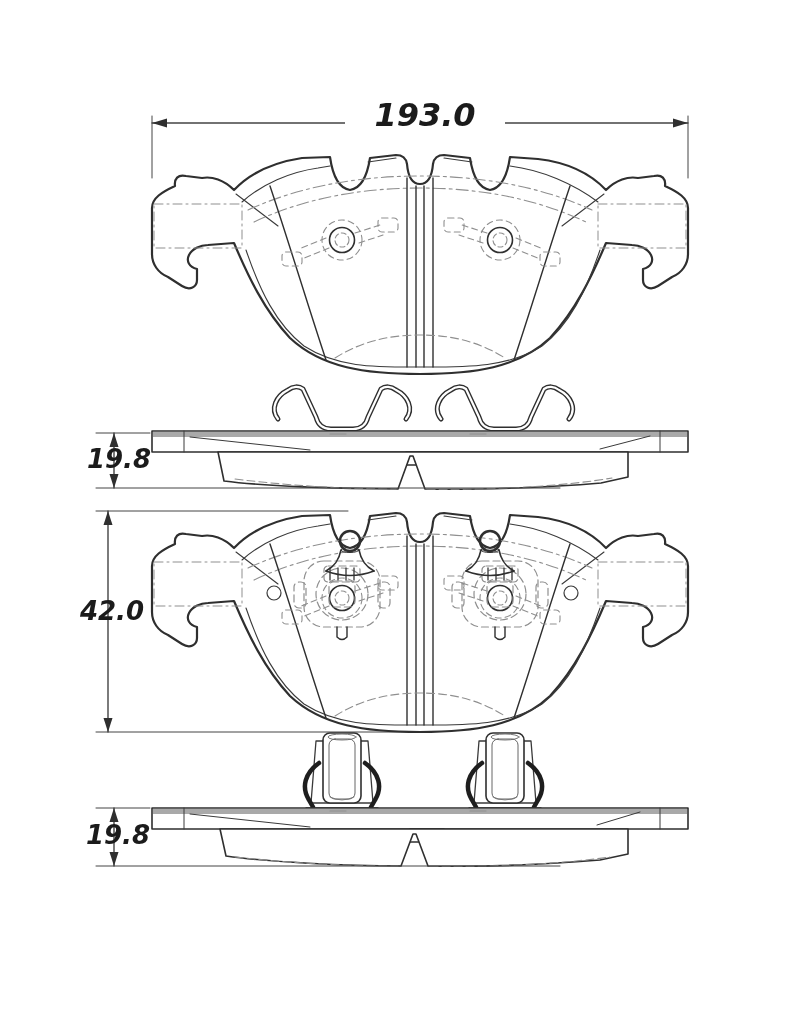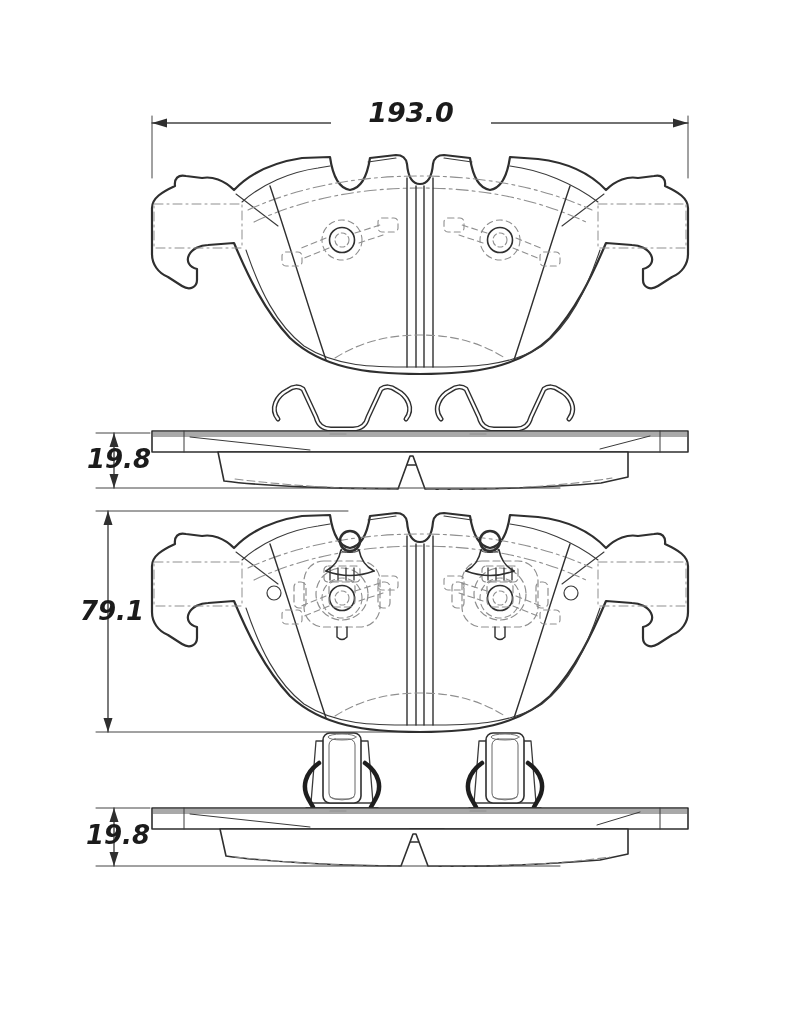--- a/index.html
+++ b/index.html
@@ -5,21 +5,21 @@
   html,body{margin:0;padding:0;background:#fff;}
   #stage{
     position:relative;width:800px;height:1033px;background:#ffffff;
     font-family:"DejaVu Sans", sans-serif;overflow:hidden;
   }
   #drawing{position:absolute;left:0;top:0;}
   .dim-label{
     position:absolute;text-align:center;font-weight:700;font-style:italic;
     color:#1b1b1b;line-height:1;user-select:none;
   }
-  .dim-w{left:331px;top:99px;width:160px;font-size:27px;background:#fff;}
+  .dim-w{left:345px;top:99px;width:160px;font-size:32px;background:#fff;}
   .dim-t1{left:59px;top:446px;width:120px;font-size:26px;}
   .dim-h{left:52px;top:598px;width:120px;font-size:26px;}
   .dim-t2{left:58px;top:822px;width:120px;font-size:26px;}
 </style>
 </head>
 <body>
 
 <div id="stage">
 
 <svg id="drawing" width="800" height="1033" viewBox="0 0 800 1033" fill="none" stroke-linecap="round" stroke-linejoin="round">
@@ -270,16 +270,16 @@
     <path d="M 114 808 L 114 866"></path>
     <path d="M 96 808 L 150 808" stroke-width="1"></path>
     <path d="M 96 866 L 560 866" stroke-width="1"></path>
     <polygon points="114,808 109.5,822 118.5,822" fill="#2f2f2f" stroke="none"></polygon>
     <polygon points="114,866 109.5,852 118.5,852" fill="#2f2f2f" stroke="none"></polygon>
   </g>
 </svg>
 
 <div class="dim-label dim-w">193.0</div>
 <div class="dim-label dim-t1">19.8</div>
-<div class="dim-label dim-h">79.1</div>
+<div class="dim-label dim-h">42.0</div>
 <div class="dim-label dim-t2">19.8</div>
 
 </div>
 
 </body></html>

